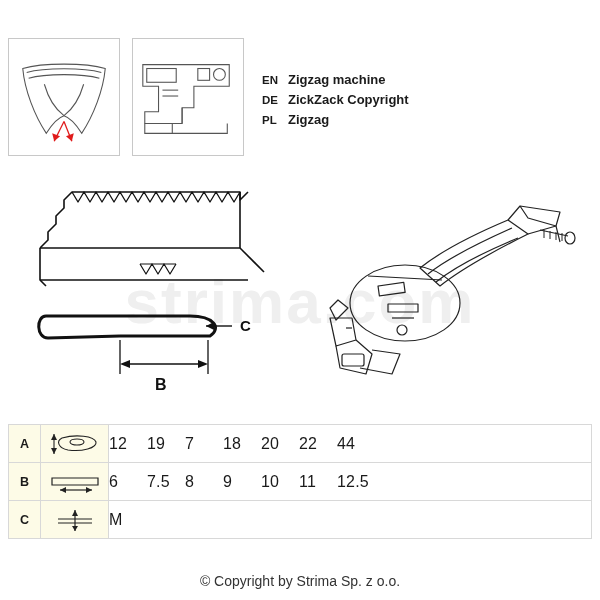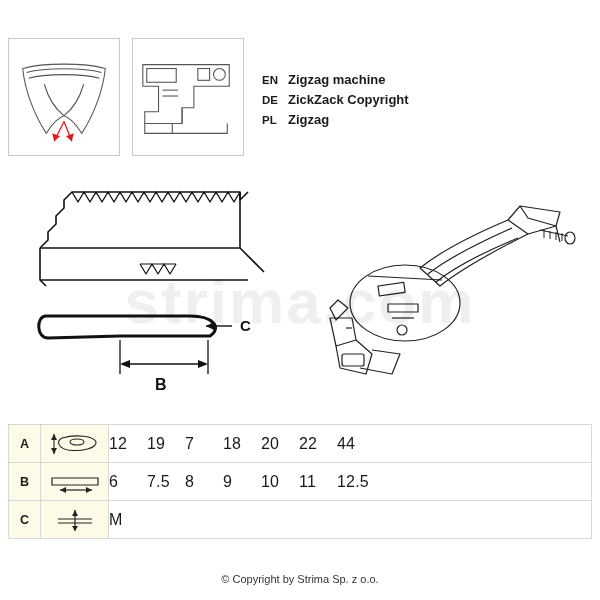--- a/index.html
+++ b/index.html
@@ -108,21 +108,21 @@
     font-size: 16px;
     margin-right: 10px;
   }
 
   
   .footer {
     position: absolute;
     left: 0; top: 573px;
     width: 600px;
     text-align: center;
-    font-size: 11px;
+    font-size: 14px;
     color: #333;
   }
 </style>
 </head>
 <body>
 
 <div class="top-row">
 
   <div class="thumb thumb-1">
     <svg viewBox="0 0 112 118" xmlns="http://www.w3.org/2000/svg">

